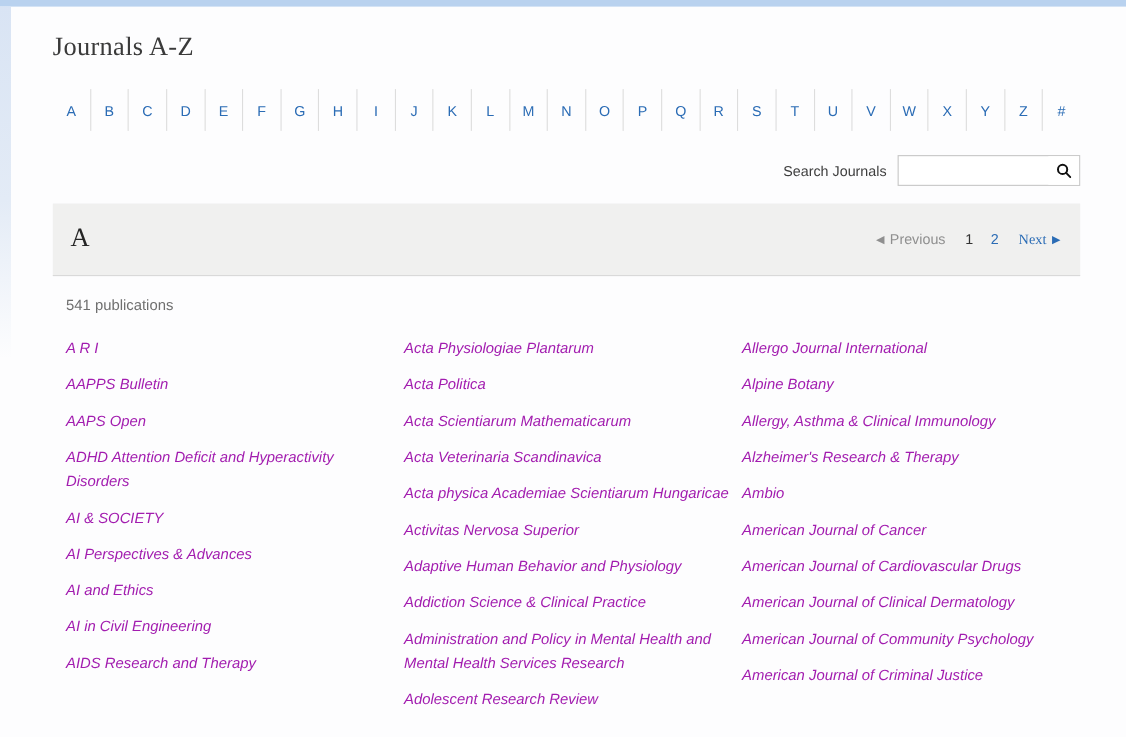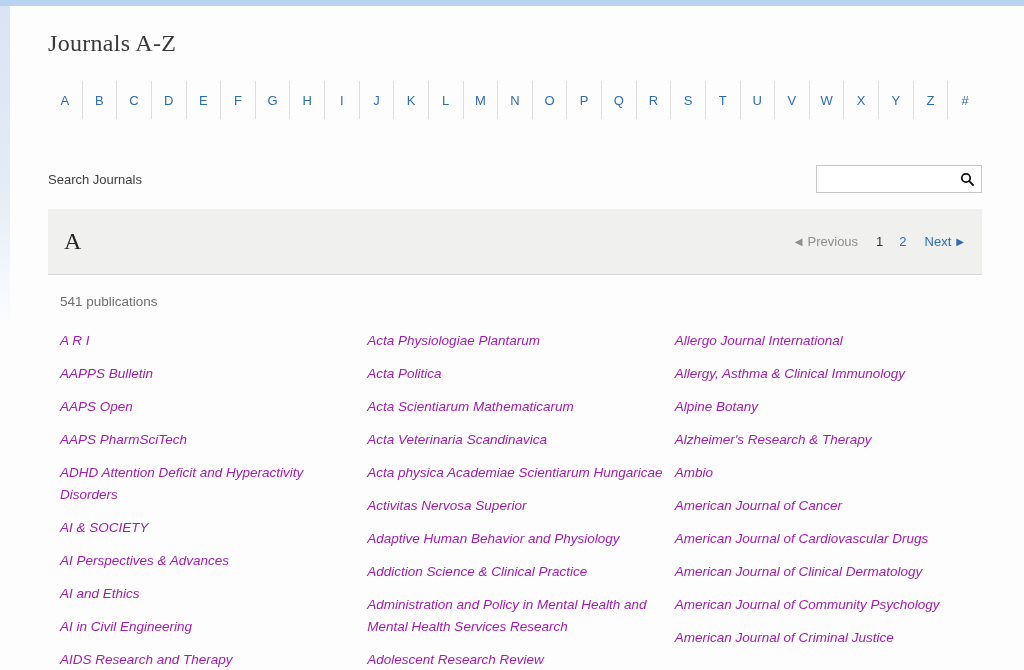--- a/index.html
+++ b/index.html
@@ -44,23 +44,23 @@
     border-right: 1px solid #ddd;
   }
   .alpha-cell:last-child { border-right: none; }
   .alpha-cell a {
     color: #2b6cb5;
     text-decoration: none;
     font-size: 13px;
   }
   
   .search-row {
-    margin-top: 46px;
-    display: flex;
-    justify-content: space-between;
+    margin-top: 22px;
+    display: flex;
+    justify-content: flex-end;
     align-items: center;
   }
   .search-label {
     font-size: 13px;
     color: #3e3e3e;
     margin-right: 10px;
   }
   .search-box {
     position: relative;
     width: 166px; height: 28px;
@@ -100,21 +100,21 @@
   .pagination {
     display: flex;
     align-items: center;
     font-size: 13px;
   }
   .pag-prev { color: #8f8f8f; text-decoration: none; display: flex; align-items: center; }
   .pag-arrow { font-size: 10px; }
   .pag-prev .pag-arrow { margin-right: 5px; }
   .pag-page-current { color: #333; margin-left: 18px; }
   .pag-page-link { color: #2b6cb5; text-decoration: none; margin-left: 16px; }
-  .pag-next { color: #2b6cb5; text-decoration: none; margin-left: 18px; display: flex; align-items: center; }
+  .pag-next { color: #2b6cb5; text-decoration: none; margin-left: 18px; display: flex; align-items: center; font-family: Liberation Serif, serif; }
   .pag-next .pag-arrow { margin-left: 5px; }
   
   .pub-count {
     margin: 19px 0 0 12px;
     font-size: 13.5px;
     color: #6f6f6f;
   }
   .journal-columns {
     display: flex;
     margin: 21px 0 0 12px;
@@ -269,23 +269,20 @@
     <li>
           <a href="#">A R I</a>
         </li>
         <li>
           <a href="#">AAPPS Bulletin</a>
         </li>
         <li>
           <a href="#">AAPS Open</a>
         </li>
         <li>
-          <a href="#">AAPS PharmSciTech</a>
-        </li>
-        <li>
           <a href="#">ADHD Attention Deficit and Hyperactivity Disorders</a>
         </li>
         <li>
           <a href="#">AI &amp; SOCIETY</a>
         </li>
         <li>
           <a href="#">AI Perspectives &amp; Advances</a>
         </li>
         <li>
           <a href="#">AI and Ethics</a>
@@ -329,24 +326,24 @@
         <li>
           <a href="#">Adolescent Research Review</a>
         </li>
       </ul>
     <ul class="journal-col">
 
     <li>
           <a href="#">Allergo Journal International</a>
         </li>
         <li>
+          <a href="#">Alpine Botany</a>
+        </li>
+        <li>
           <a href="#">Allergy, Asthma &amp; Clinical Immunology</a>
-        </li>
-        <li>
-          <a href="#">Alpine Botany</a>
         </li>
         <li>
           <a href="#">Alzheimer's Research &amp; Therapy</a>
         </li>
         <li>
           <a href="#">Ambio</a>
         </li>
         <li>
           <a href="#">American Journal of Cancer</a>
         </li>

